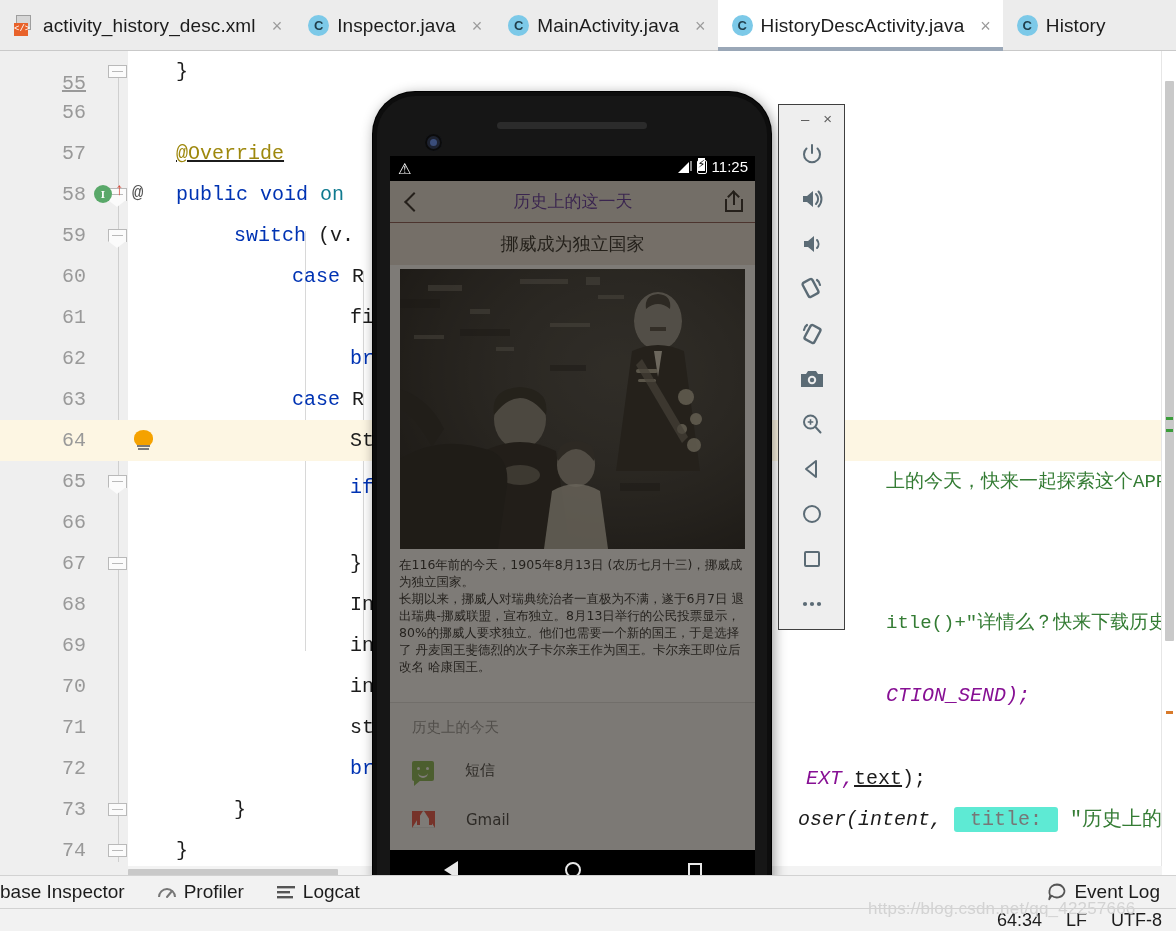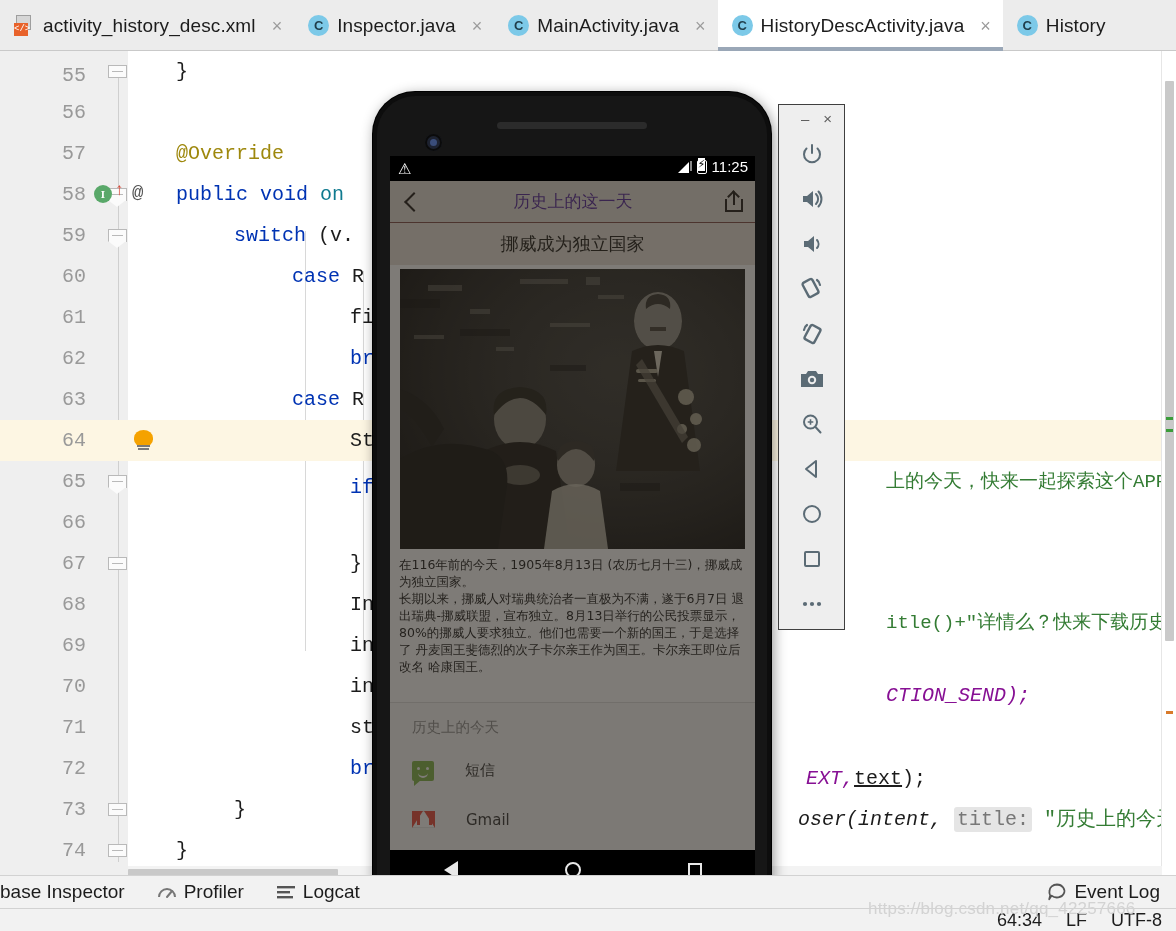--- a/index.html
+++ b/index.html
@@ -54,21 +54,21 @@
   }
   .codeline{
     position:absolute;left:128px;white-space:pre;line-height:41px;
     font-family:"Liberation Mono","DejaVu Sans Mono",monospace;font-size:20px;
     color:#1c1c1c;
   }
   .kw{color:#0033b3;}
   .ann{color:#9e880d;}
   .str{color:#347c34;}
   .sfield{color:#871094;font-style:italic;}
-  .param{background:#e5e5e5;color:#777777;border-radius:3px;padding:1px 3px;}
+  .param{background:#5eead4;color:#777777;border-radius:3px;padding:1px 16px;}
   .fld{color:#1c1c1c;text-decoration:underline;}
   .foldline{position:absolute;left:118px;width:1px;background:#cfcfcf;}
   .indentguide{position:absolute;width:1px;background:#d8d8d8;}
   .bulb{
     position:absolute;left:134px;top:10px;width:19px;height:21px;
   }
   .bulb .b{position:absolute;left:0;top:0;width:19px;height:16px;border-radius:50% 50% 40% 40%;background:#f5a200;}
   .bulb .s1{position:absolute;left:3px;top:15px;width:13px;height:2px;background:#7a7a7a;}
   .bulb .s2{position:absolute;left:4px;top:18px;width:11px;height:2px;background:#7a7a7a;}
 
@@ -235,21 +235,21 @@
 
   <div class="foldline" style="top:16px;height:795px;"></div>
 
   <div class="indentguide" style="left:305px;top:180px;height:420px;"></div>
   <div class="indentguide" style="left:363px;top:220px;height:380px;"></div>
   <div class="indentguide" style="left:420px;top:262px;height:338px;"></div>
   <div class="indentguide" style="left:473px;top:510px;height:50px;"></div>
 
   <div class="grow cur" style="top:369px;"></div>
 
-  <div class="lnum" style="top:4px;">55</div>
+  <div class="lnum" style="top:12px;text-decoration:underline;">55</div>
   <div class="lnum" style="top:41px;">56</div>
   <div class="lnum" style="top:82px;">57</div>
   <div class="lnum" style="top:123px;">58</div>
   <div class="lnum" style="top:164px;">59</div>
   <div class="lnum" style="top:205px;">60</div>
   <div class="lnum" style="top:246px;">61</div>
   <div class="lnum" style="top:287px;">62</div>
   <div class="lnum" style="top:328px;">63</div>
   <div class="lnum" style="top:369px;">64</div>
   <div class="lnum" style="top:410px;">65</div>
@@ -275,21 +275,21 @@
   <div class="garrow" style="top:131px;">↑</div>
   <div class="gat" style="top:133px;">@</div>
 
   <div class="bulb" style="top:379px;">
     <div class="b"></div>
       <div class="s1"></div>
       <div class="s2"></div>
   </div>
 
   <div class="codeline" style="top:0px;left:176px;">}</div>
-  <div class="codeline" style="top:82px;left:176px;"><span class="ann">@Override</span></div>
+  <div class="codeline" style="top:82px;left:176px;text-decoration:underline;"><span class="ann">@Override</span></div>
   <div class="codeline" style="top:123px;left:176px;"><span class="kw">public void</span> <span style="color:#0f7a8f;">on</span></div>
   <div class="codeline" style="top:164px;left:234px;"><span class="kw">switch</span> (v.</div>
   <div class="codeline" style="top:205px;left:292px;"><span class="kw">case</span> R</div>
   <div class="codeline" style="top:246px;left:350px;">fi</div>
   <div class="codeline" style="top:287px;left:350px;"><span class="kw">br</span></div>
   <div class="codeline" style="top:328px;left:292px;"><span class="kw">case</span> R</div>
   <div class="codeline" style="top:369px;left:350px;">St</div>
   <div class="codeline" style="top:410px;left:350px;margin-top:6px;"><span class="kw">if</span></div>
   <div class="codeline" style="top:492px;left:350px;">}</div>
   <div class="codeline" style="top:533px;left:350px;">In</div>

